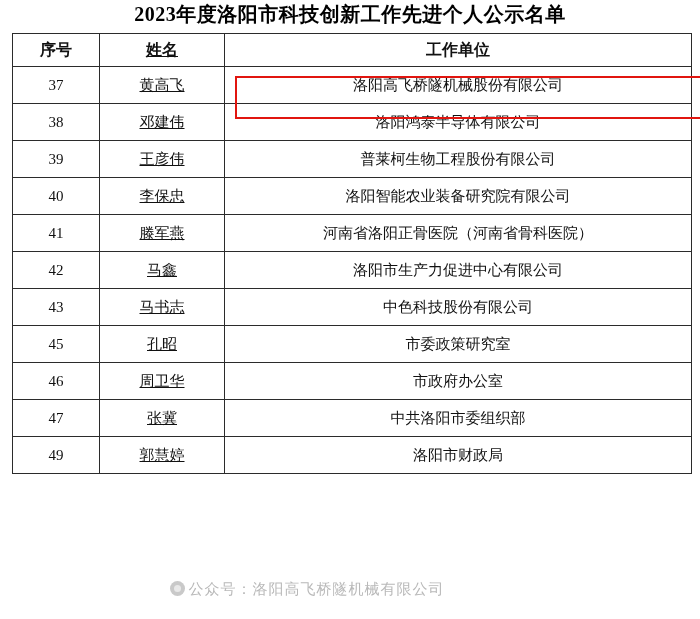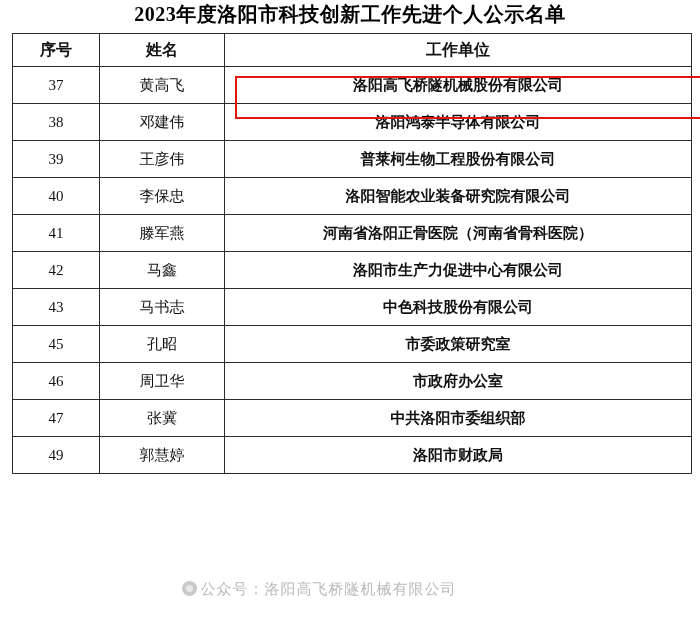--- a/index.html
+++ b/index.html
@@ -46,38 +46,38 @@
     height: 36px;
     font-family: "Liberation Serif", "DejaVu Serif", serif;
     color: #111;
   }
   table.notice-table th {
     font-weight: bold;
     font-size: 16px;
     height: 32px;
   }
   .col-no { width: 86px; }
-  .col-name { width: 124px; }
-  .col-org { width: 466px; font-weight: bold; }
+  .col-name { width: 124px; text-decoration: underline; }
+  .col-org { width: 466px; }
 
   tr.highlight-row td {
     position: relative;
   }
   .row-highlight-box {
     position: absolute;
     border: 2px solid #e1150f;
     box-sizing: border-box;
     pointer-events: none;
     left: 10px;
     width: 680px;
     height: 43px;
   }
   .watermark {
     position: absolute;
-    left: 12px;
+    left: 0;
     width: 614px;
     text-align: center;
     font-size: 15px;
     color: #b9b9b9;
     letter-spacing: 1px;
     font-family: "Liberation Sans", sans-serif;
     pointer-events: none;
   }
   .wm-icon {
     display: inline-block;

